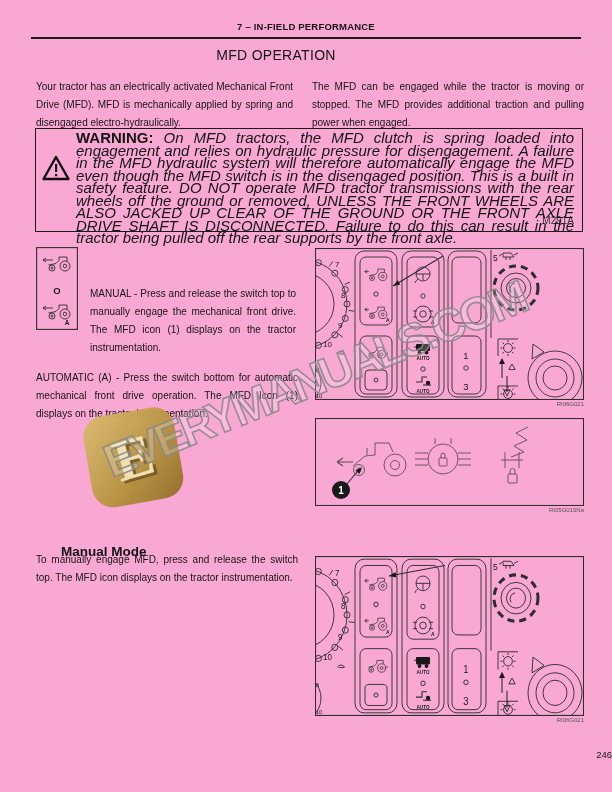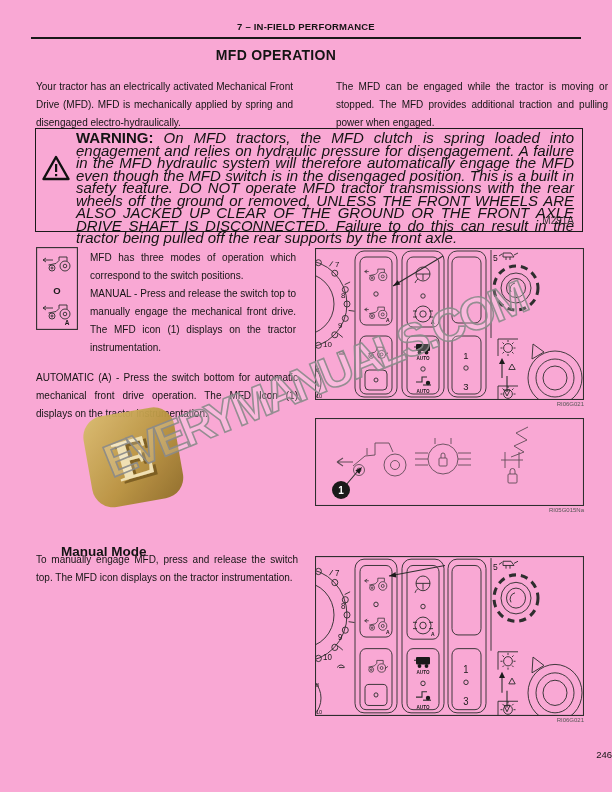--- a/index.html
+++ b/index.html
@@ -6,21 +6,21 @@
   .page {
     position:relative; width:612px; height:792px; background:#f9a8d4;
     font-family:"Liberation Sans", sans-serif; color:#141414;
     overflow:hidden; margin:0 auto;
   }
   .abs { position:absolute; }
   .hdr { left:0; top:21px; width:612px; text-align:center;
          font-size:9.5px; font-weight:bold; letter-spacing:.2px; }
   .hdr-rule { left:31px; top:37px; width:550px; height:2px; background:#191919; }
   .title { left:0; top:47px; width:552px; text-align:center;
-           font-size:14px; font-weight:bold; letter-spacing:.3px; }
+           font-size:14px; font-weight:normal; letter-spacing:.3px; }
   .body-txt { font-size:10px; line-height:18px; text-align:justify; }
   .warn-box { left:35px; top:128px; width:548px; height:104px;
               border:1px solid #1a1a1a; box-sizing:border-box; }
   .warn-tri { left:42px; top:155px; width:28px; height:26px; }
   .warn-txt { left:76px; top:132px; width:498px; font-size:15px;
               line-height:12.5px; font-style:italic; text-align:justify; }
   .warn-txt b { font-style:normal; font-weight:bold; }
   .warn-code { right:8px; bottom:5px; position:absolute; font-size:10px;
                font-style:normal; color:#333; }
   .legend-box { left:36px; top:247px; }
@@ -39,21 +39,21 @@
 </head>
 <body>
 
 <div class="page">
 
   <div class="abs hdr">7 – IN-FIELD PERFORMANCE</div>
   <div class="abs hdr-rule"></div>
   <div class="abs title">MFD OPERATION</div>
 
   <div class="abs body-txt" style="left:36px;top:78px;width:257px;">Your tractor has an electrically activated Mechanical Front Drive (MFD). MFD is mechanically applied by spring and disengaged electro-hydraulically.</div>
-  <div class="abs body-txt" style="left:312px;top:78px;width:272px;margin-left:24px;">The MFD can be engaged while the tractor is moving or stopped. The MFD provides additional traction and pulling power when engaged.</div>
+  <div class="abs body-txt" style="left:312px;top:78px;width:272px;">The MFD can be engaged while the tractor is moving or stopped. The MFD provides additional traction and pulling power when engaged.</div>
 
   <div class="abs warn-box">
     <span class="warn-code">M291A</span>
   </div>
   <svg class="abs warn-tri" viewBox="0 0 28 26">
     <path d="M14 2 L26.5 24 H1.5 Z" fill="none" stroke="#111" stroke-width="2.4" stroke-linejoin="round"></path>
     <rect x="13" y="9" width="2.2" height="8" fill="#111"></rect>
     <rect x="13" y="19" width="2.2" height="2.2" fill="#111"></rect>
   </svg>
   <div class="abs warn-txt">
@@ -76,21 +76,20 @@
       <circle cx="7" cy="3" r="5" class="ln"></circle>
         <circle cx="7" cy="3" r="1.8" class="ln"></circle>
       <circle cx="-6" cy="5" r="3" class="ln"></circle>
         <circle cx="-6" cy="5" r="1" class="ln"></circle>
       <path d="M -9.5,2 L -2,0.5 L 1,-2.5 L 1,-6 L 9,-6 L 9,-2" class="ln"></path>
       <path d="M -10,-3 h 5 M -15,-3 l 3,-2 M -15,-3 l 3,2 M -15,-3 h 5" class="ln"></path>
     </g>
     <text x="31" y="78" class="svgtxt" font-size="6.5" font-weight="bold" text-anchor="middle">A</text>
   </svg>
 
-  <div class="abs body-txt" style="left:90px;top:249px;width:206px;">MFD has three modes of operation which correspond to the switch positions.</div>
   <div class="abs body-txt" style="left:90px;top:285px;width:206px;">MANUAL - Press and release the switch top to manually engage the mechanical front drive. The MFD icon (1) displays on the tractor instrumentation.</div>
   <div class="abs body-txt" style="left:36px;top:369px;width:262px;">AUTOMATIC (A) - Press the switch bottom for automatic mechanical front drive operation. The MFD Icon (1) displays on the tractor instrumentation.</div>
 
   <div class="figure" style="left:315px;top:248px;width:269px;">
     <svg id="panel-top-svg" width="269" height="152" viewBox="0 0 269 152">
       <rect x="0.5" y="0.5" width="268" height="151" fill="#fff" class="ln2"></rect>
 
       <g>
         <circle cx="-12" cy="56" r="44" class="ln"></circle>
         <circle cx="-12" cy="56" r="31" class="ln"></circle>

